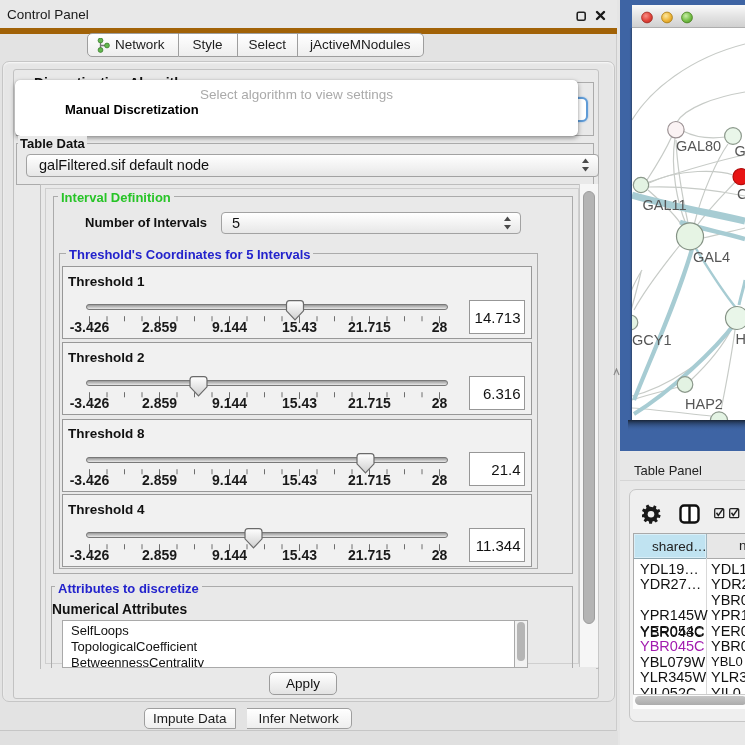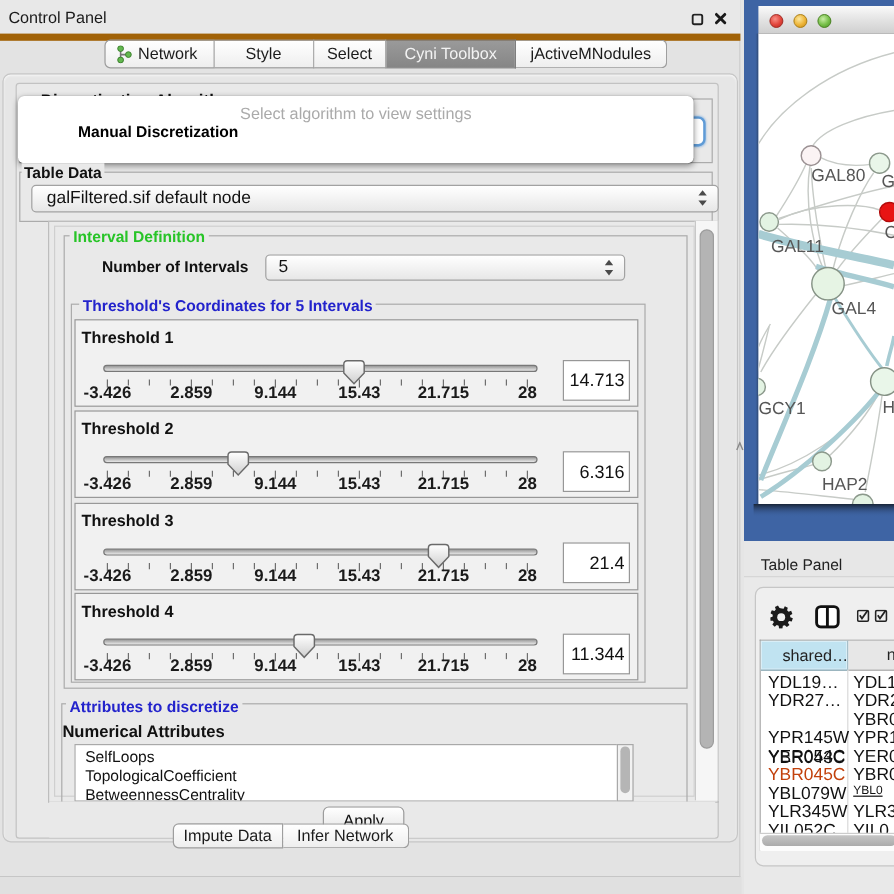--- a/index.html
+++ b/index.html
@@ -47,23 +47,22 @@
 <div class="abs" id="outerpanel"></div>
 <div class="abs" id="contentpanel"></div>
 
 <div class="abs tabbar" style="left:87px;top:33px;">
   <div class="tab first" style="display:flex;align-items:center;gap:5px;padding-left:9px;"><svg width="13" height="15" viewBox="0 0 13 15">
         <path d="M3.5 3 V12 M3.5 7.5 H9.5" stroke="#777" stroke-width="1.3" fill="none"></path>
         <circle cx="3.5" cy="2.5" r="2.4" fill="#63b84f" stroke="#3a7d2c" stroke-width="0.8"></circle>
         <circle cx="3.5" cy="12" r="2.4" fill="#63b84f" stroke="#3a7d2c" stroke-width="0.8"></circle>
         <circle cx="10" cy="7.5" r="2.4" fill="#63b84f" stroke="#3a7d2c" stroke-width="0.8"></circle>
       </svg>Network</div>
-  <div class="tab" style="padding:0 26px;">Style</div>
+  <div class="tab" style="padding:0 14px;">Style</div>
   <div class="tab" style="padding:0 11px;">Select</div>
-  <div class="tab sel" style="padding:0 15px;">Cyni Toolbox</div>
   <div class="tab last" style="padding:0 12px;">jActiveMNodules</div>
 </div>
 
 <div class="abs groupbox" style="left:16px;top:82px;width:576px;height:52px;"></div>
 <div class="abs grouptitle" style="left:31px;top:75px;background:#e9e9e9;padding:0 3px;font-size:14px;">Discretization Algorithm</div>
 
 <div class="abs" style="left:540px;top:96.5px;width:44px;height:21px;background:#fff;border:2px solid #5f9bd6;border-radius:6px;box-shadow:0 0 2px #88b4e2;"></div>
 
 <div class="abs groupbox" style="left:16px;top:143px;width:576px;height:40px;"></div>
 <div class="abs grouptitle" style="left:18px;top:136px;background:#e9e9e9;padding:0 2px;z-index:41;">Table Data</div>
@@ -179,21 +178,21 @@
       <text x="213.5" y="37.5" font-size="14" font-weight="bold" fill="#1a1a1a" text-anchor="middle" font-family="Liberation Sans, sans-serif">15.43</text>
       <text x="283.5" y="37.5" font-size="14" font-weight="bold" fill="#1a1a1a" text-anchor="middle" font-family="Liberation Sans, sans-serif">21.715</text>
       <text x="353.5" y="37.5" font-size="14" font-weight="bold" fill="#1a1a1a" text-anchor="middle" font-family="Liberation Sans, sans-serif">28</text>
       <g transform="translate(112.5,1.5)">
         <path d="M-8.5 15.3 L-8.5 8.2 Q-8.5 5.2 -5.5 5.2 L5.5 5.2 Q8.5 5.2 8.5 8.2 L8.5 15.3 L0 24.3 Z" fill="url(#thg2)" stroke="#6a6a6a" stroke-width="1.2"></path>
       </g>
     </svg>
     <div class="vbox">6.316</div>
   </div>
 <div class="abs tpanel" style="top:418.5px;">
-    <div class="ttitle">Threshold 3</div>
+    <div class="ttitle">Threshold 8</div>
     <svg style="position:absolute;left:23px;top:27px;overflow:visible;" width="421" height="44" viewBox="0 0 421 44">
       <defs>
         <linearGradient id="thg3" x1="0" y1="0" x2="0" y2="1">
           <stop offset="0" stop-color="#ffffff"></stop>
           <stop offset="1" stop-color="#cfcfcf"></stop>
         </linearGradient>
         <linearGradient id="trk3" x1="0" y1="0" x2="0" y2="1">
           <stop offset="0" stop-color="#8f8f8f"></stop>
           <stop offset="1" stop-color="#f2f2f2"></stop>
         </linearGradient>
@@ -286,21 +285,21 @@
 <div class="abs" style="left:62px;top:620px;width:464px;height:45.5px;background:#ffffff;border:1px solid #a9a9a9;overflow:hidden;font-size:13px;color:#111;">
   <div style="padding:2px 0 0 8px;line-height:16px;">SelfLoops<br>TopologicalCoefficient<br>BetweennessCentrality</div>
 </div>
 <div class="abs" style="left:514px;top:620px;width:12px;height:45.5px;background:#f2f2f2;border:1px solid #a9a9a9;"></div>
 <div class="abs" style="left:516.5px;top:621.5px;width:8px;height:39px;background:#b5b5b5;border-radius:4px;"></div>
 
 <div class="abs" style="left:41px;top:668px;width:555px;height:30px;background:#e9e9e9;"></div>
 
 <div class="abs" style="left:269px;top:672px;width:66px;height:21px;background:linear-gradient(#ffffff,#e3e3e3);border:1px solid #9c9c9c;border-radius:5px;text-align:center;line-height:21px;font-size:13.5px;color:#111;">Apply</div>
 
-<div class="abs tabbar" style="left:144px;top:686px;">
+<div class="abs tabbar" style="left:144px;top:708px;gap:11px;">
   <div class="tab first" style="height:19px;line-height:19px;padding:0 8px;">Impute Data</div>
   <div class="tab last" style="height:19px;line-height:19px;padding:0 12px;">Infer Network</div>
 </div>
 
 <div class="abs" id="popup">
   <div class="ph">Select algorithm to view settings</div>
   <div class="i1">Manual Discretization</div>
 </div>
 
 <svg class="abs" style="left:613px;top:368px;" width="7" height="8" viewBox="0 0 7 8">
@@ -435,22 +434,22 @@
 <div class="abs" style="left:640px;top:560.9px;font-size:14.5px;color:#111;">YDL19…</div>
 <div class="abs" style="left:711px;top:560.9px;font-size:14.5px;color:#111;">YDL1</div>
 <div class="abs" style="left:640px;top:576.4px;font-size:14.5px;color:#111;">YDR27…</div>
 <div class="abs" style="left:711px;top:576.4px;font-size:14.5px;color:#111;">YDR2</div>
 <div class="abs" style="left:640px;top:591.8px;font-size:14.5px;color:#111;margin-top:32px;">YBR043C</div>
 <div class="abs" style="left:711px;top:591.8px;font-size:14.5px;color:#111;">YBR0</div>
 <div class="abs" style="left:640px;top:607.3px;font-size:14.5px;color:#111;">YPR145W</div>
 <div class="abs" style="left:711px;top:607.3px;font-size:14.5px;color:#111;">YPR1</div>
 <div class="abs" style="left:640px;top:622.8px;font-size:14.5px;color:#111;">YER054C</div>
 <div class="abs" style="left:711px;top:622.8px;font-size:14.5px;color:#111;">YER0</div>
-<div class="abs" style="left:640px;top:638.3px;font-size:14.5px;color:#c2410c;">YBR045C</div>
+<div class="abs" style="left:640px;top:638.3px;font-size:14.5px;color:#a21caf;">YBR045C</div>
 <div class="abs" style="left:711px;top:638.3px;font-size:14.5px;color:#111;">YBR0</div>
 <div class="abs" style="left:640px;top:653.7px;font-size:14.5px;color:#111;">YBL079W</div>
-<div class="abs" style="left:711px;top:653.7px;font-size:10px;color:#111;text-decoration:underline;">YBL0</div>
+<div class="abs" style="left:711px;top:653.7px;font-size:13px;color:#111;">YBL0</div>
 <div class="abs" style="left:640px;top:669.2px;font-size:14.5px;color:#111;">YLR345W</div>
 <div class="abs" style="left:711px;top:669.2px;font-size:14.5px;color:#111;">YLR3</div>
 <div class="abs" style="left:640px;top:684.7px;font-size:14.5px;color:#111;">YIL052C</div>
 <div class="abs" style="left:711px;top:684.7px;font-size:14.5px;color:#111;">YIL0</div>
 <div class="abs" style="left:633px;top:694px;width:112px;height:14px;background:#fcfcfc;border-top:1px solid #ccc;"></div>
 <div class="abs" style="left:635px;top:696px;width:112px;height:9px;background:linear-gradient(#c6c6c6,#ababab);border-radius:5px;"></div>
 
 </body></html>

